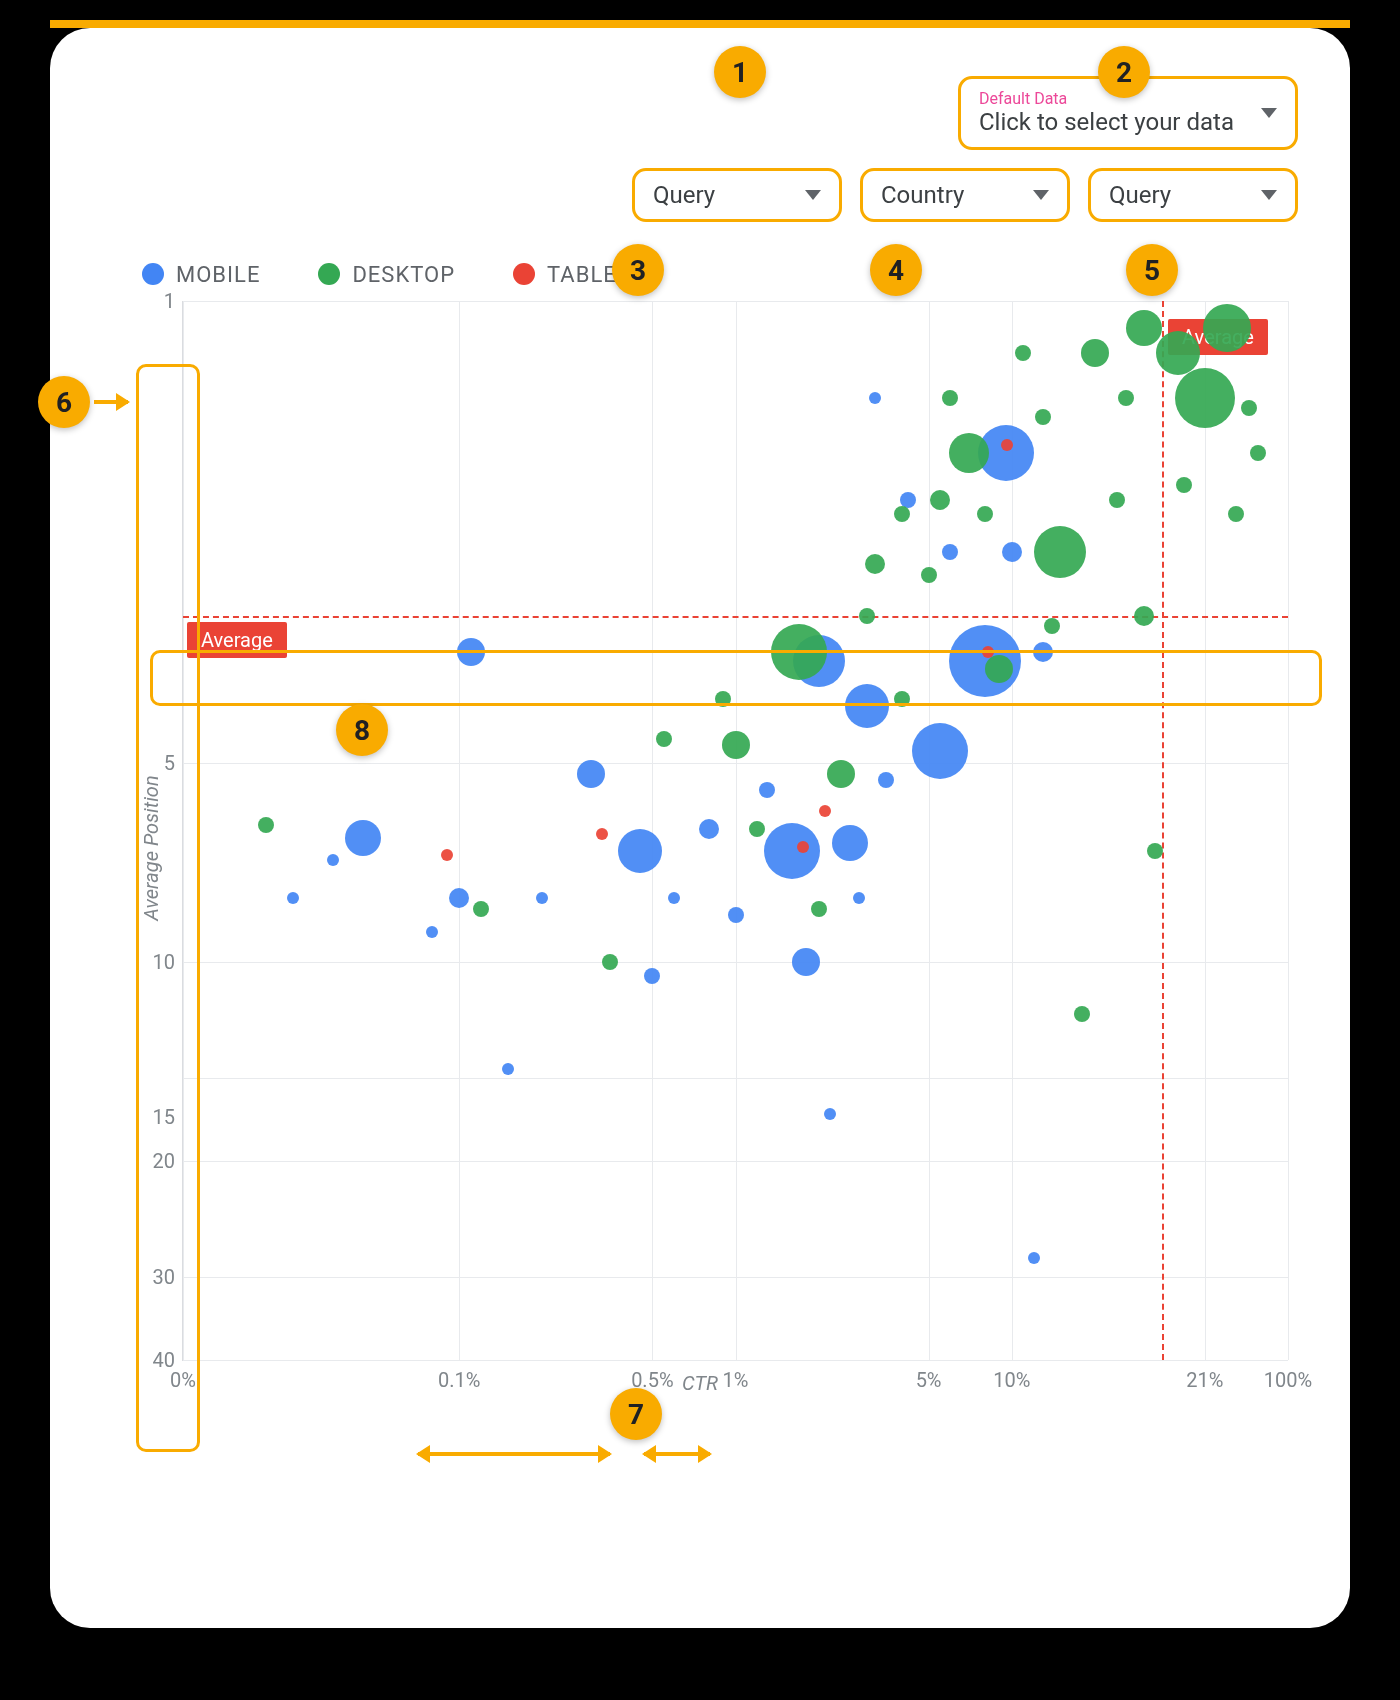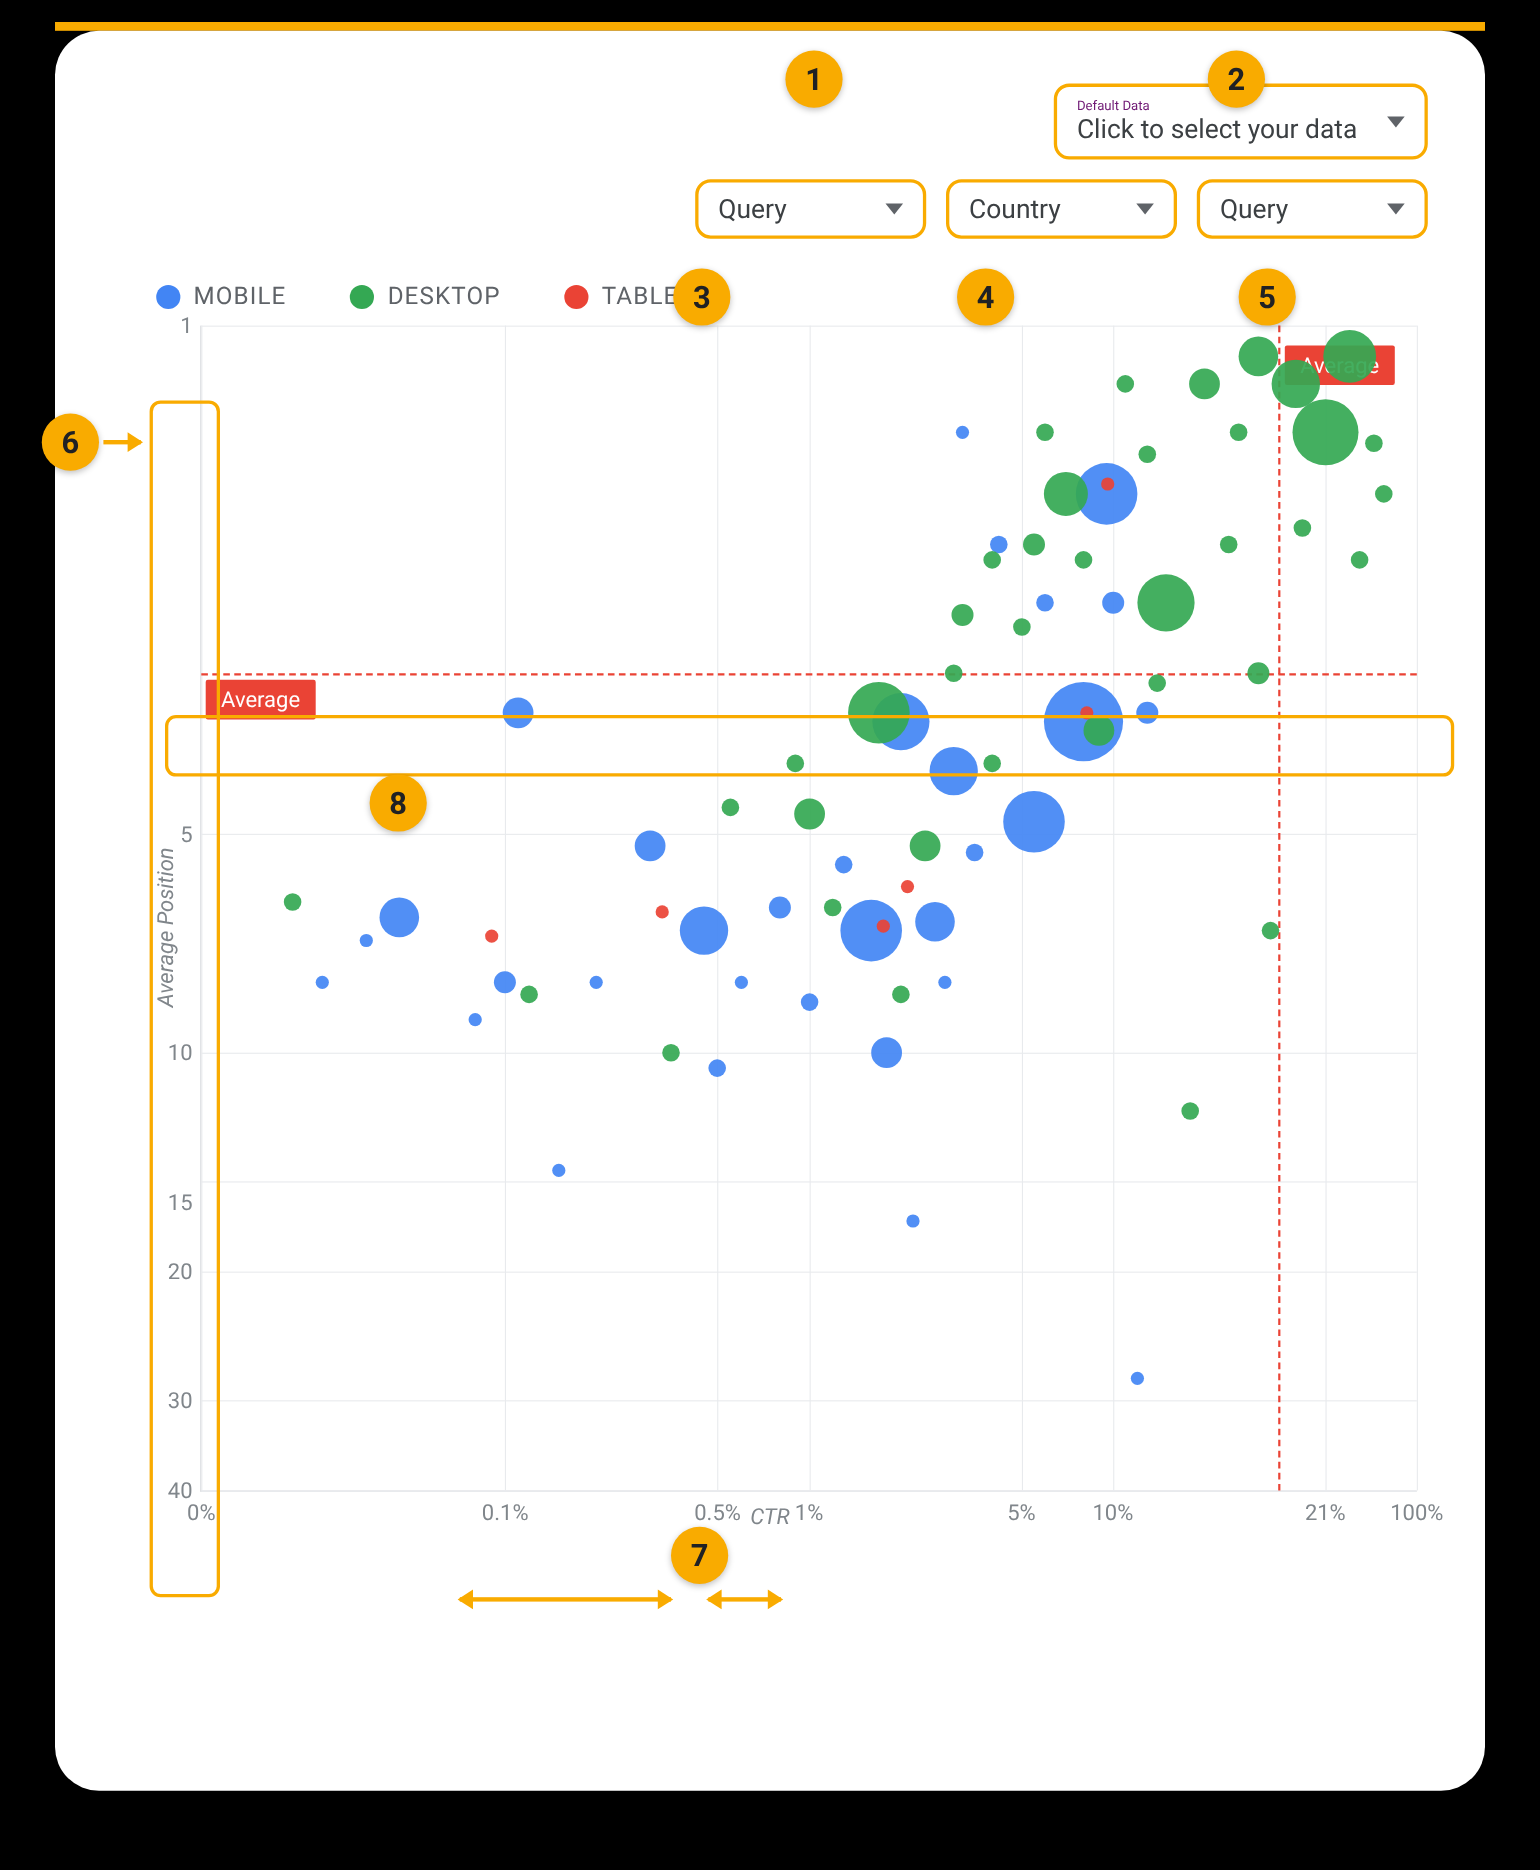--- a/index.html
+++ b/index.html
@@ -39,21 +39,21 @@
     gap: 16px;
     background: #fff;
     color: #3c4043;
     font-size: 24px;
     cursor: pointer;
     min-width: 210px;
   }
   .dropdown.wide { min-width: 340px; }
   .dropdown.wider { min-width: 350px; }
   .dd-inner { display:flex; flex-direction:column; line-height:1.2; }
-  .dd-subtitle { font-size: 12px; color: #701a75; }
+  .dd-subtitle { font-size: 16px; color: #ec4899; }
   .dd-label { font-size: 24px; color: #3c4043; }
   .chev { width:0;height:0;border-left:8px solid transparent;border-right:8px solid transparent;border-top:10px solid #5f6368; }
   
   .legend { display:flex; gap:58px; margin: 40px 0 14px 40px; align-items:center; }
   .legend-item { display:flex; gap:12px; align-items:center; color:#5f6368; font-size:22px; letter-spacing:1px; }
   .legend-dot { width:22px; height:22px; border-radius:50%; }
   .c-mobile{background:#4285F4;} .c-desktop{background:#34A853;} .c-tablet{background:#EA4335;}
   
   .chart-wrap { position:relative; margin-top: 8px; }
   .y-axis-label {
@@ -170,21 +170,21 @@
         <div class="tick-x" style="left: 1021.84px;">21%</div>
         <div class="grid-v" style="left: 1105px;"></div>
         <div class="tick-x" style="left: 1105px;">100%</div>
         <div class="grid-h" style="top: 0px;"></div>
         <div class="tick-y" style="top: 0px;">1</div>
         <div class="grid-h" style="top: 462.036px;"></div>
         <div class="tick-y" style="top: 462.036px;">5</div>
         <div class="grid-h" style="top: 661.024px;"></div>
         <div class="tick-y" style="top: 661.024px;">10</div>
         <div class="grid-h" style="top: 777.424px;"></div>
-        <div class="tick-y" style="top: 797px;">15</div>
+        <div class="tick-y" style="top: 816px;">15</div>
         <div class="grid-h" style="top: 860.012px;"></div>
         <div class="tick-y" style="top: 860.012px;">20</div>
         <div class="grid-h" style="top: 976.413px;"></div>
         <div class="tick-y" style="top: 976.413px;">30</div>
         <div class="grid-h" style="top: 1059px;"></div>
         <div class="tick-y" style="top: 1059px;">40</div>
         <div class="avg-line-h" style="top: 315.389px;"></div>
         <div class="avg-line-v" style="left: 979.049px;"></div>
         <div class="avg-badge" style="left: 4px; top: 321.389px;">Average</div>
         <div class="avg-badge" style="left: 985.049px; top: 18px;">Average</div>

